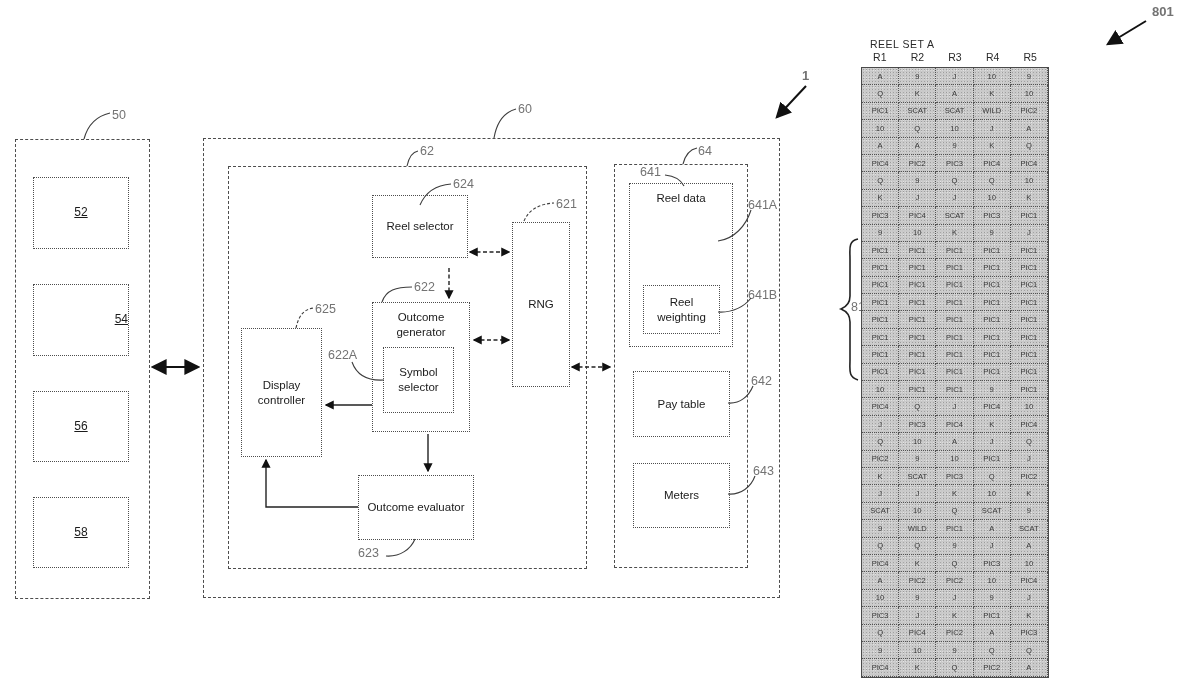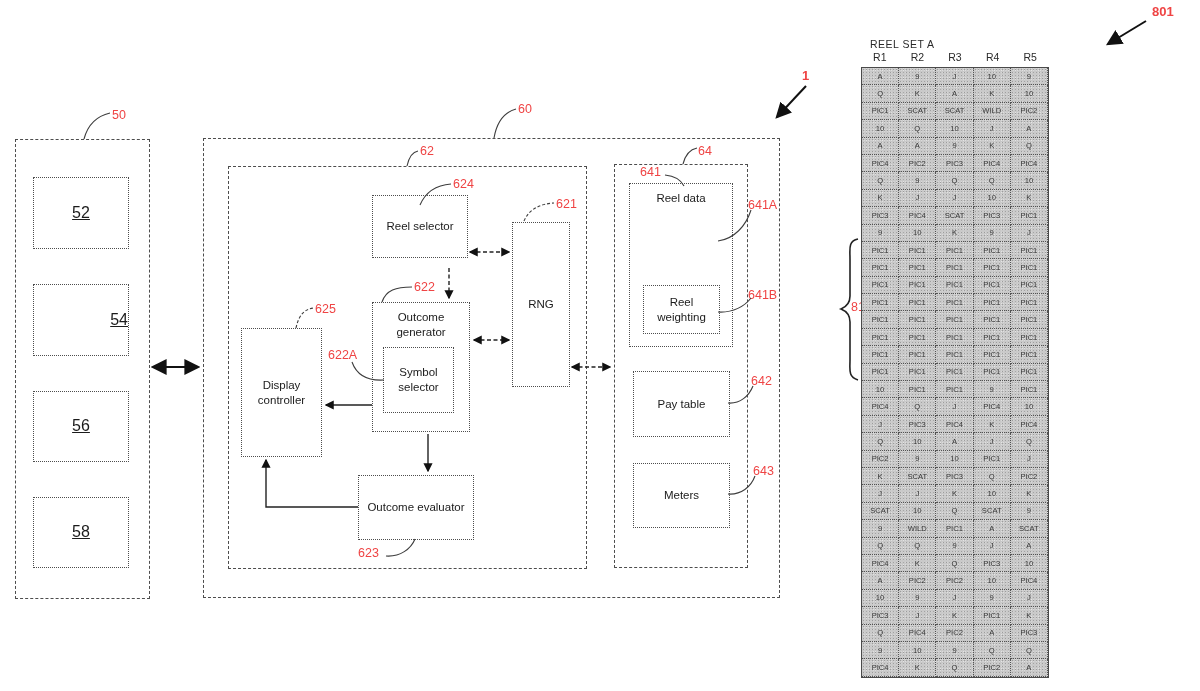--- a/index.html
+++ b/index.html
@@ -4,23 +4,23 @@
 <style>
   html,body{margin:0;padding:0;background:#fff;}
   #stage{position:relative;width:1200px;height:691px;background:#ffffff;overflow:hidden;
          font-family:"Liberation Sans",sans-serif;color:#1a1a1a;}
   
   .dashbox{position:absolute;border:1.4px dashed #4d4d4d;background:transparent;}
   .dotbox{position:absolute;border:1.3px dotted #4d4d4d;background:#fff;
           display:flex;align-items:center;justify-content:center;text-align:center;
           font-size:11.5px;line-height:1.3;color:#1b1b1b;}
   .topalign{align-items:flex-start;padding-top:7px;box-sizing:border-box;}
-  .underln{text-decoration:underline;font-size:16px;}
+  .underln{text-decoration:underline;font-size:12px;}
   
-  .ref{position:absolute;font-size:12.5px;color:#ef4444;white-space:nowrap;}
+  .ref{position:absolute;font-size:12.5px;color:#737373;white-space:nowrap;}
   .ref.bold{font-weight:bold;font-size:13px;}
   
   #reel-title{position:absolute;left:870px;top:38px;font-size:10.5px;letter-spacing:0.5px;color:#2a2a2a;}
   #reel-cols{position:absolute;left:861px;top:51px;width:188px;display:grid;
              grid-template-columns:repeat(5,1fr);}
   #reel-cols div{text-align:center;font-size:10.5px;color:#2a2a2a;}
   #reel-grid{position:absolute;left:861px;top:67px;width:188px;display:grid;
              grid-template-columns:repeat(5,1fr);grid-auto-rows:17.4px;
              border:1px solid #4a4a4a;box-sizing:border-box;}
   #reel-grid .cell{

